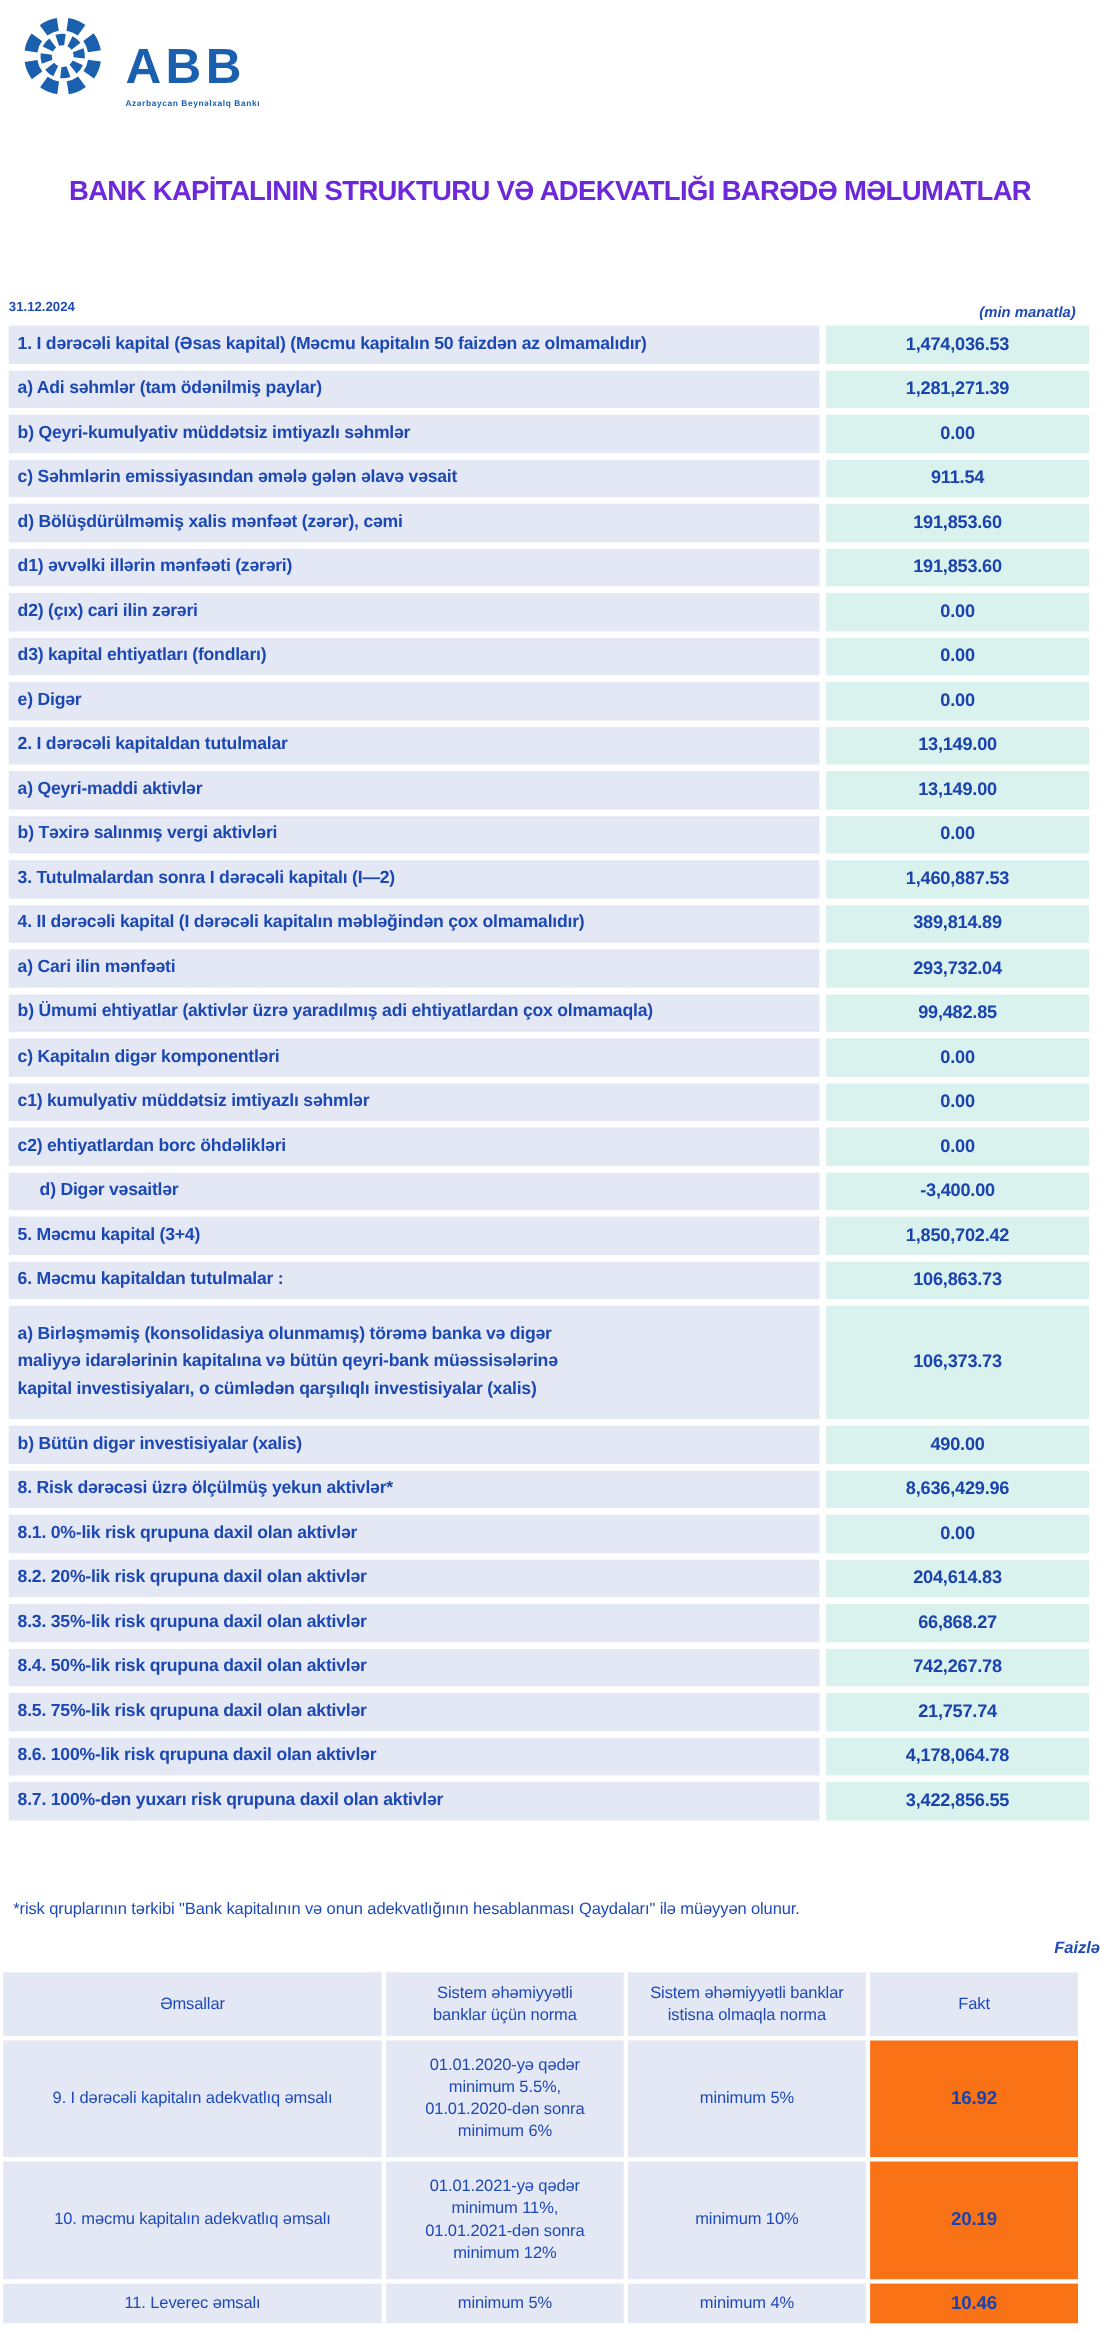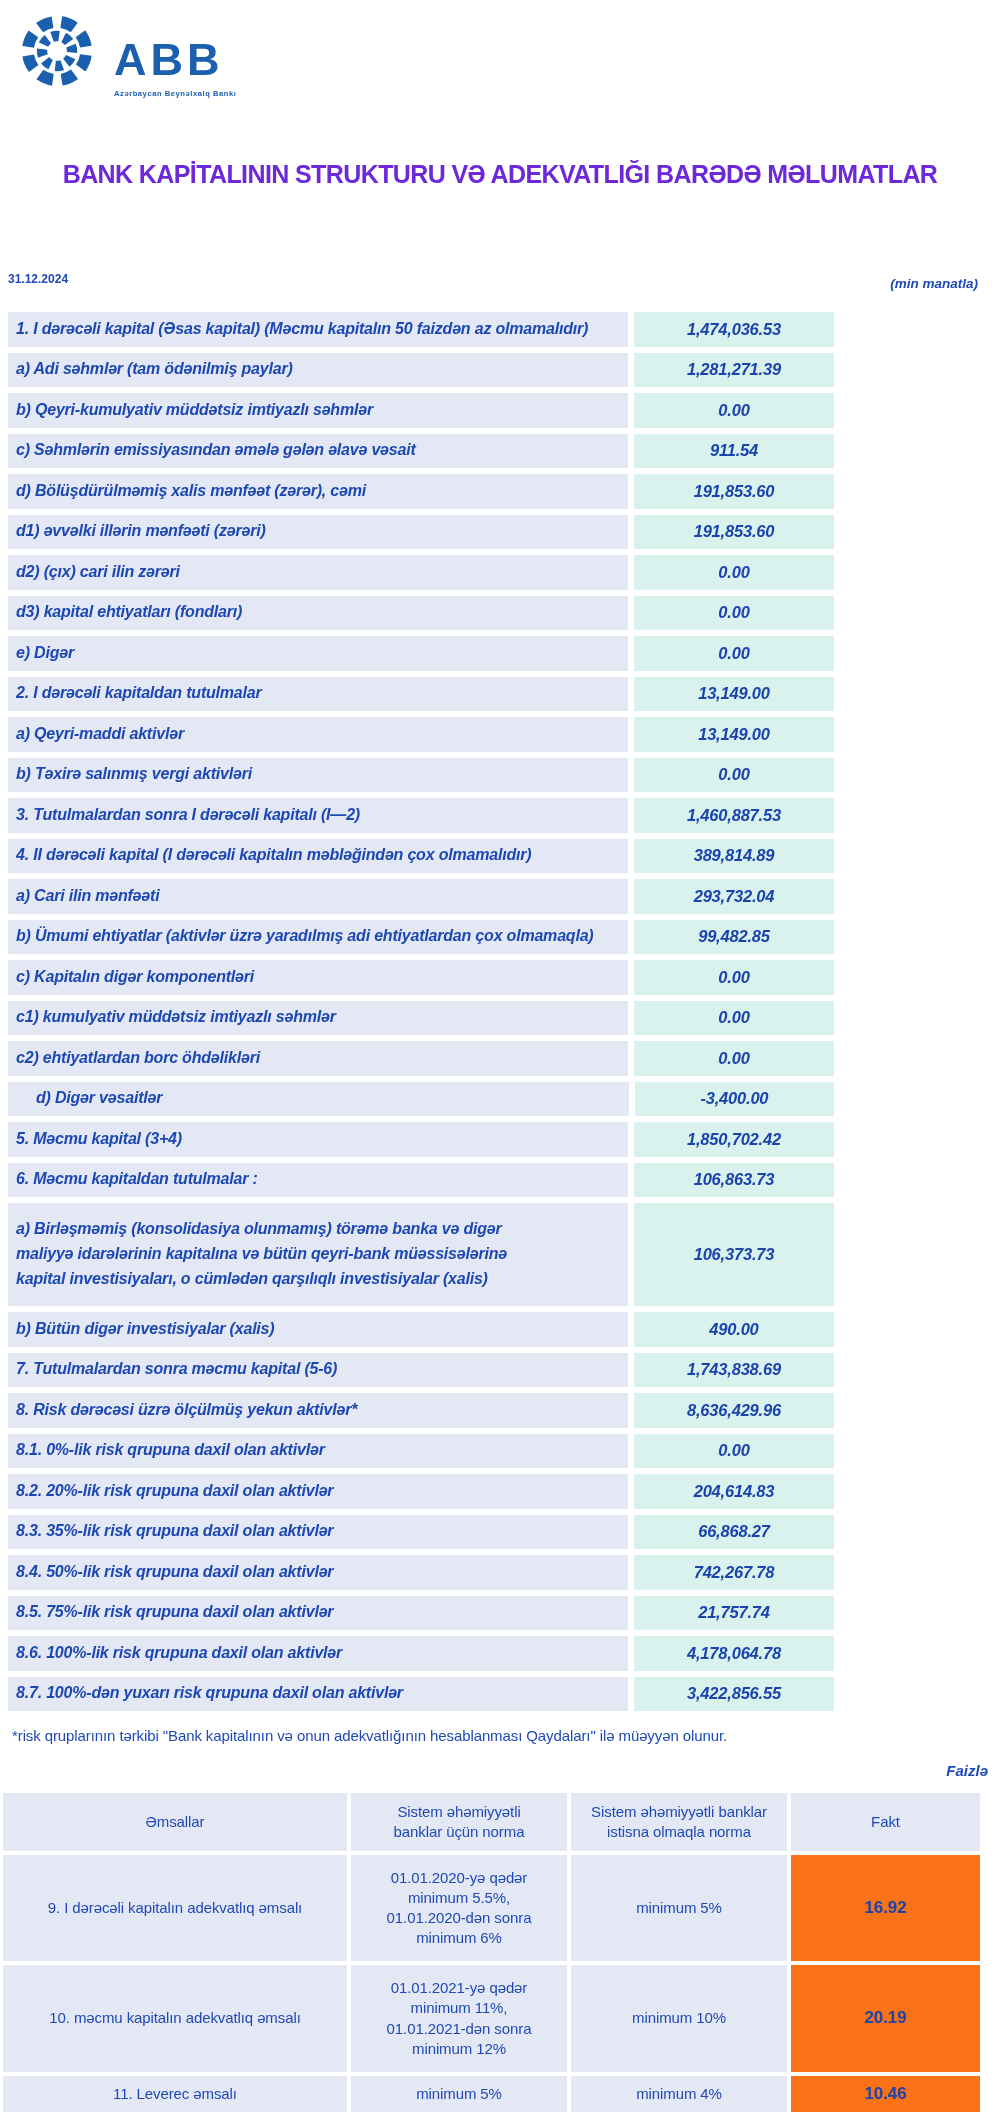--- a/index.html
+++ b/index.html
@@ -14,36 +14,36 @@
   .logo-tagline{font-size:7.6px;font-weight:700;color:#1b60ae;letter-spacing:0.55px;margin-top:7px;}
 
   
   .title{position:absolute;left:0;top:160px;width:100%;text-align:center;
          font-size:25px;font-weight:700;letter-spacing:-0.6px;color:#6d28d9;}
   .date{position:absolute;left:8px;top:272px;font-size:12px;font-weight:600;color:#1e4ab8;}
   .unit-note{position:absolute;right:22px;top:276px;font-size:13.5px;font-weight:600;
              font-style:italic;color:#1e4ab8;}
 
   
-  #capital-table{position:absolute;left:8px;top:312px;width:826px;font-style:italic;}
+  #capital-table{position:absolute;left:8px;top:296px;width:982px;}
   .crow{display:flex;margin-bottom:6px;}
   .clabel{width:737px;box-sizing:border-box;background:#e4e7f4;color:#1c48b4;
           font-weight:700;font-size:16px;letter-spacing:-0.2px;line-height:1.55;
           display:flex;align-items:center;padding:2px 10px 2px 8px;min-height:34.5px;
           white-space:pre-line;}
   .cvalue{width:239px;margin-left:6px;background:#d9f2ed;color:#1a43ae;
           font-weight:700;font-size:16.5px;letter-spacing:-0.2px;
           display:flex;align-items:center;justify-content:center;min-height:34.5px;}
   .crow.tall .clabel,.crow.tall .cvalue{min-height:103px;}
   .crow.indent .clabel{padding-left:28px;}
 
   
   .footnote{position:absolute;left:12px;top:1727px;font-size:15px;font-weight:500;
             color:#1e4ab8;letter-spacing:-0.1px;}
-  .percent-label{position:absolute;right:12px;top:1762px;font-size:15px;font-weight:700;
+  .percent-label{position:absolute;right:0;top:1762px;font-size:15px;font-weight:700;
                  font-style:italic;color:#1e4ab8;}
 
   
   #ratios-table{position:absolute;left:3px;top:1793px;width:977px;display:grid;
                 grid-template-columns:344px 216px 216px 189px;
                 grid-template-rows:58px 106px 107px 36px;gap:4px;}
   .rcell{background:#e4e7f4;color:#1e4ab8;font-size:15px;font-weight:500;
          display:flex;align-items:center;justify-content:center;text-align:center;
          white-space:pre-line;line-height:1.35;padding:2px 6px;box-sizing:border-box;
          letter-spacing:-0.1px;}
@@ -163,24 +163,20 @@
       </div>
       <div class="crow tall">
         <div class="clabel">a) Birləşməmiş (konsolidasiya olunmamış) törəmə banka və digər
 maliyyə idarələrinin kapitalına və bütün qeyri-bank müəssisələrinə
 kapital investisiyaları, o cümlədən qarşılıqlı investisiyalar (xalis)</div>
         <div class="cvalue">106,373.73</div>
       </div>
       <div class="crow">
         <div class="clabel">b) Bütün digər investisiyalar (xalis)</div>
         <div class="cvalue">490.00</div>
-      </div>
-      <div class="crow">
-        <div class="clabel">7. Tutulmalardan sonra məcmu kapital (5-6)</div>
-        <div class="cvalue">1,743,838.69</div>
       </div>
       <div class="crow">
         <div class="clabel">8. Risk dərəcəsi üzrə ölçülmüş yekun aktivlər*</div>
         <div class="cvalue">8,636,429.96</div>
       </div>
       <div class="crow">
         <div class="clabel">8.1. 0%-lik risk qrupuna daxil olan aktivlər</div>
         <div class="cvalue">0.00</div>
       </div>
       <div class="crow">

